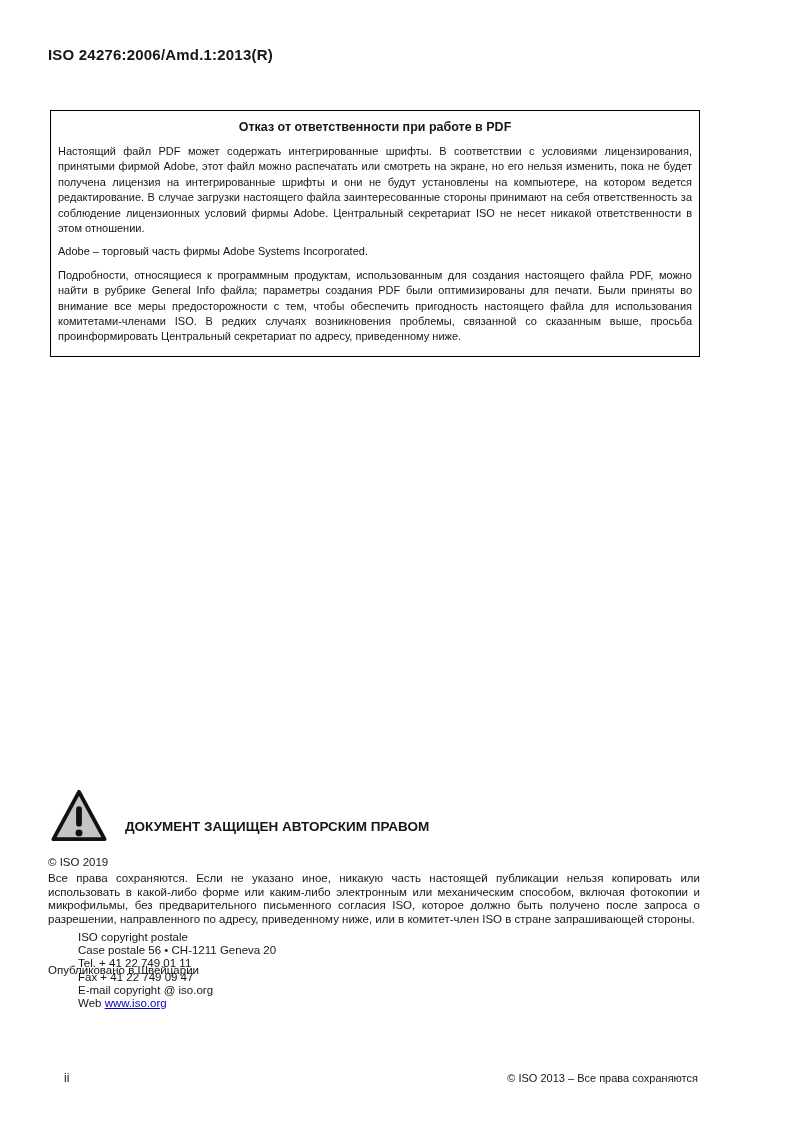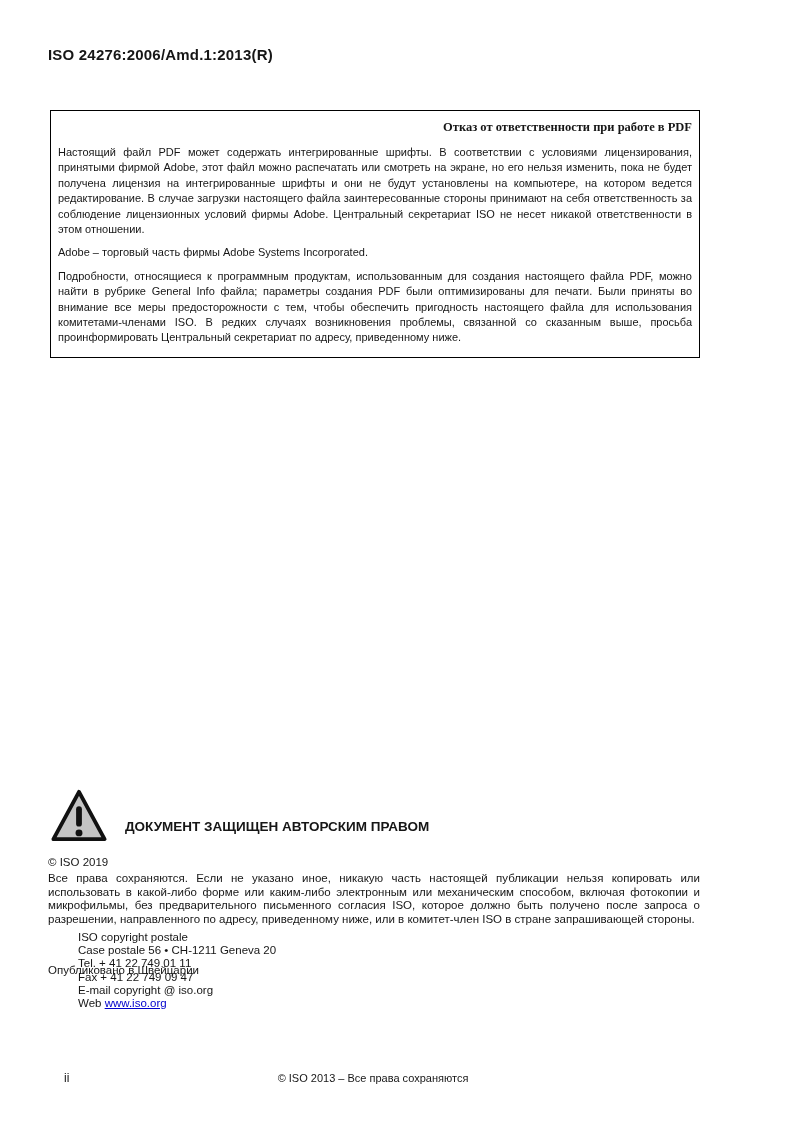--- a/index.html
+++ b/index.html
@@ -26,25 +26,24 @@
   }
 
   .disclaimer-box {
     top: 110px;
     left: 50px;
     width: 634px;
     border: 1px solid #000000;
     padding: 7px 7px 11px 7px;
   }
   .disclaimer-title {
-    text-align: right;
+    text-align: center;
     font-weight: bold;
     font-size: 12.5px;
     margin: 2px 0 10px 0;
-    font-family: Liberation Serif, serif;
   }
   .disclaimer-box p {
     margin: 0 0 8px 0;
     font-size: 11px;
     line-height: 15.4px;
     text-align: justify;
   }
   .disclaimer-box p:last-child { margin-bottom: 0; }
 
   .warning-icon {
@@ -89,21 +88,21 @@
   }
   .footer-page-number {
     top: 1071px;
     left: 64px;
     font-size: 12px;
   }
   .footer-copyright {
     top: 1072px;
     left: 48px;
     width: 650px;
-    text-align: center;
+    text-align: right;
     font-size: 11px;
   }
 </style>
 </head>
 <body>
 
 <div class="abs doc-header">ISO 24276:2006/Amd.1:2013(R)</div>
 
 <div class="abs disclaimer-box">
   <div class="disclaimer-title">Отказ от ответственности при работе в PDF</div>

